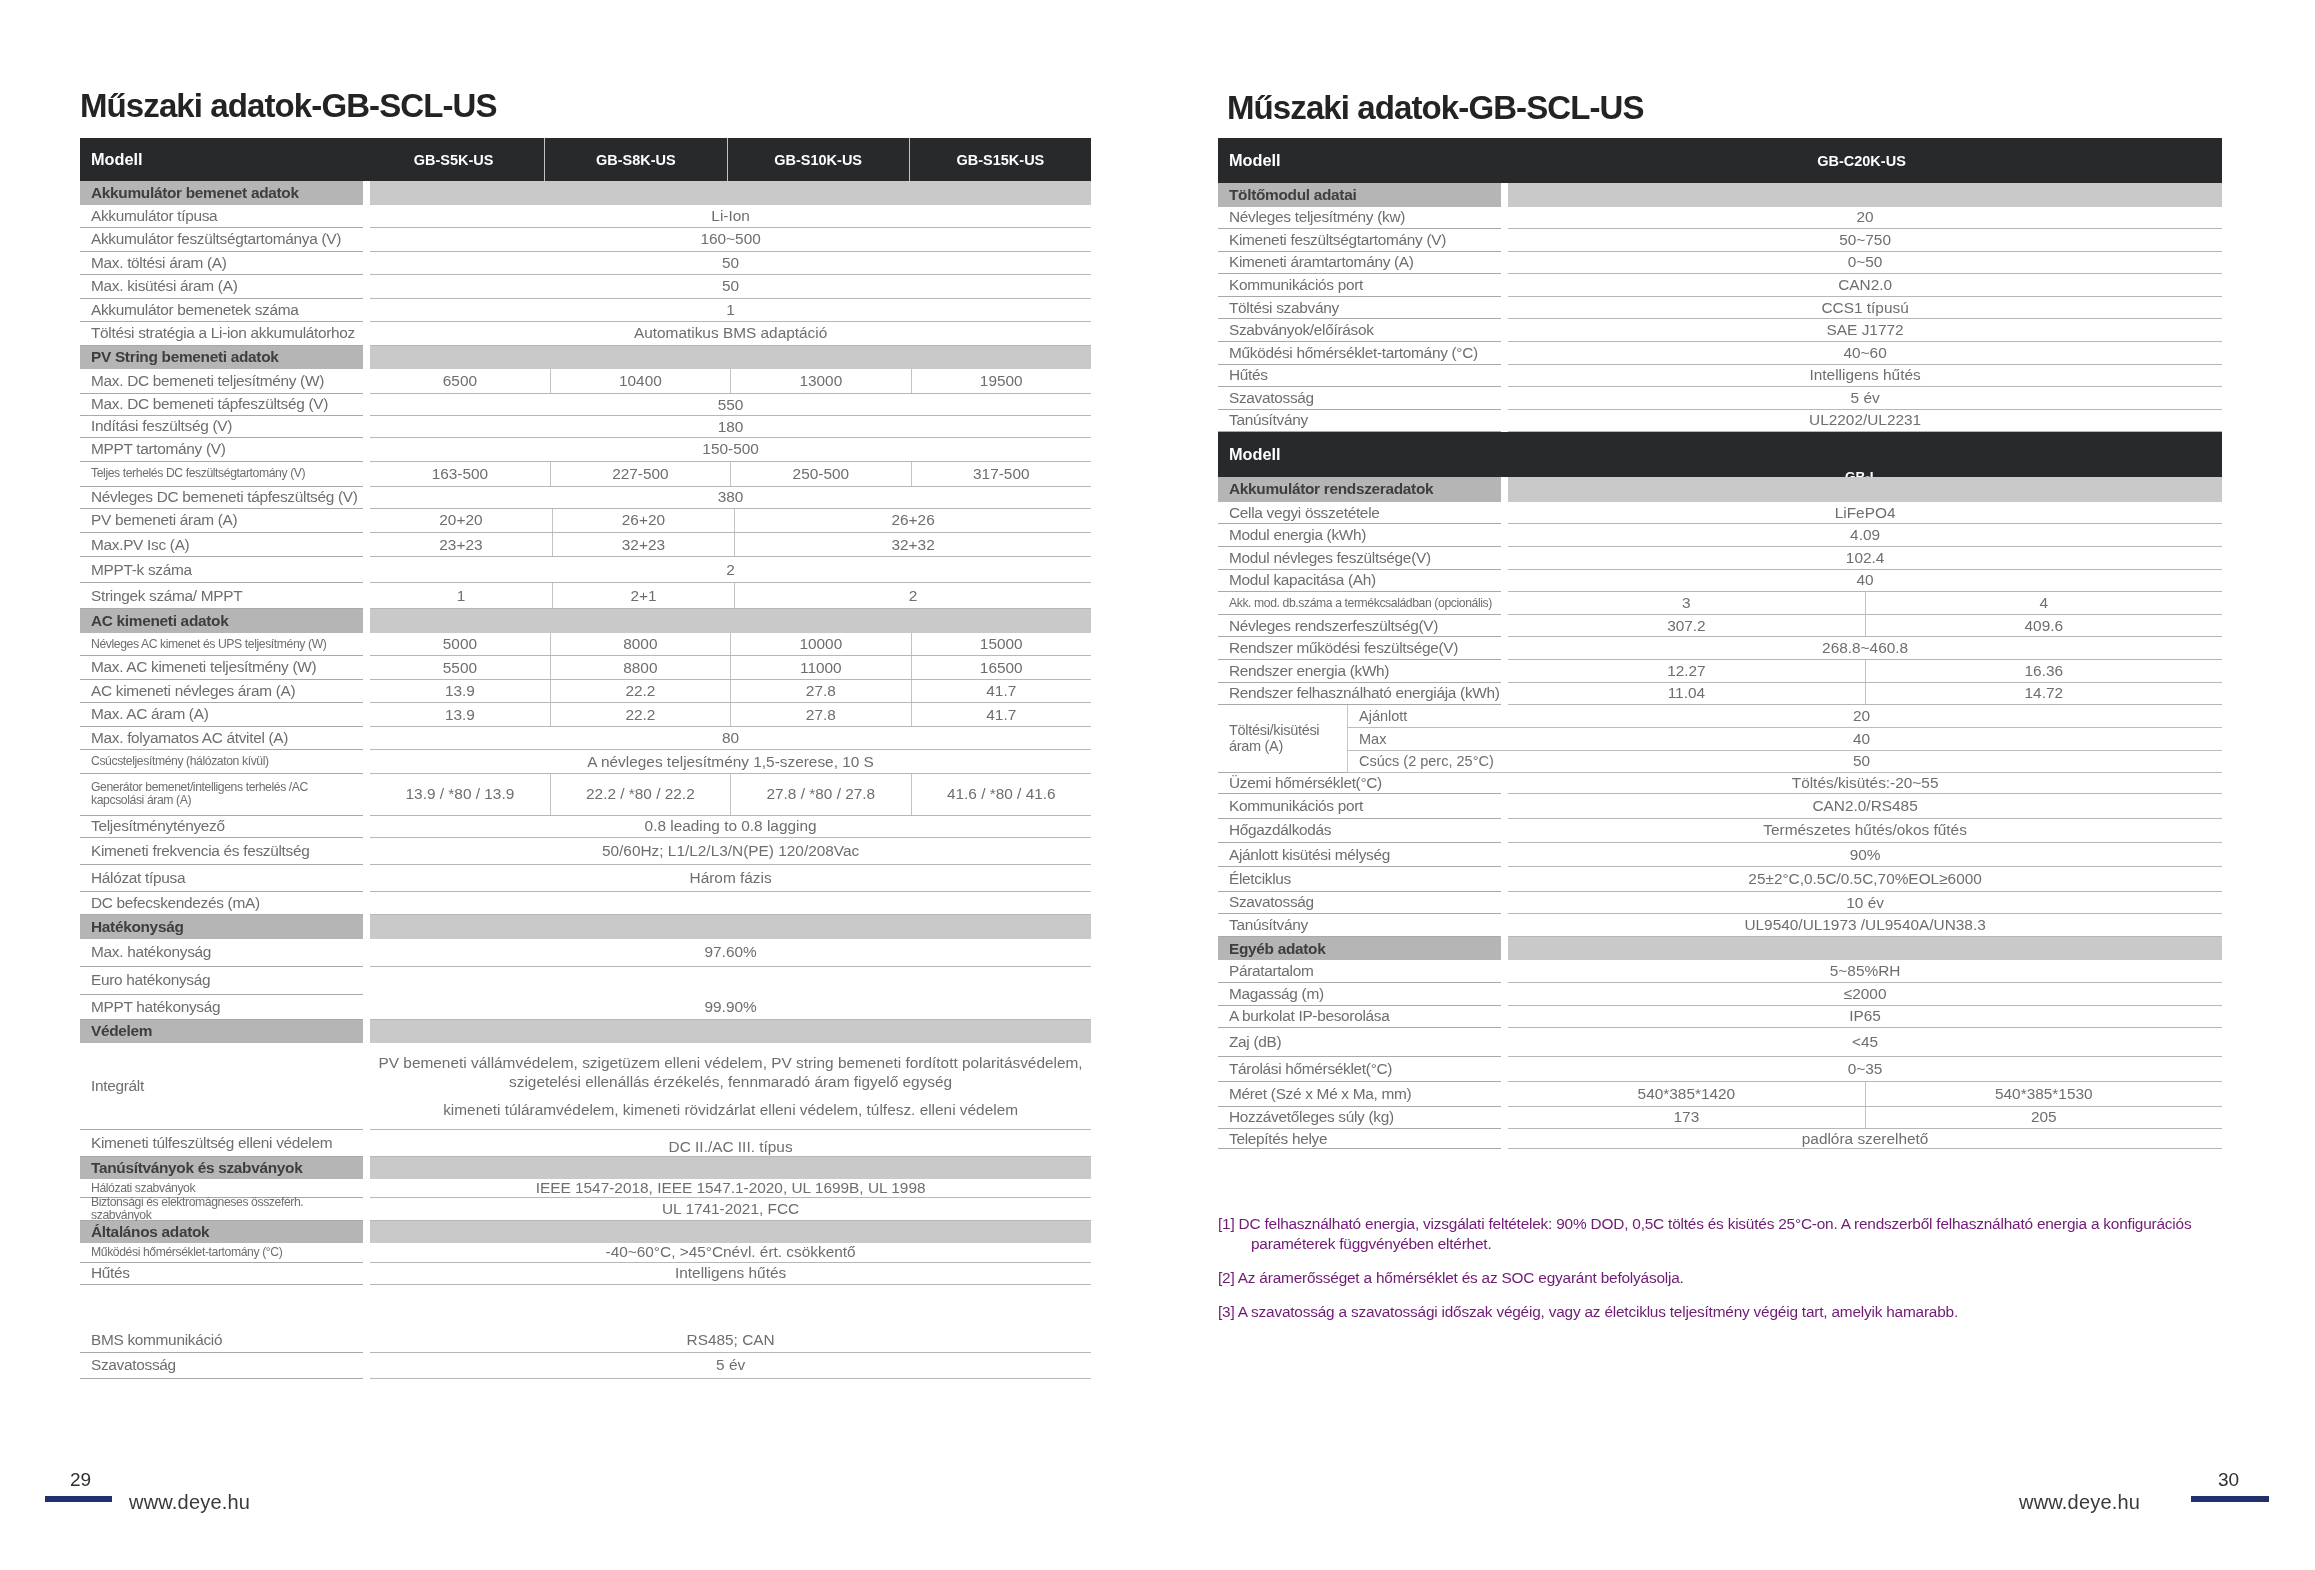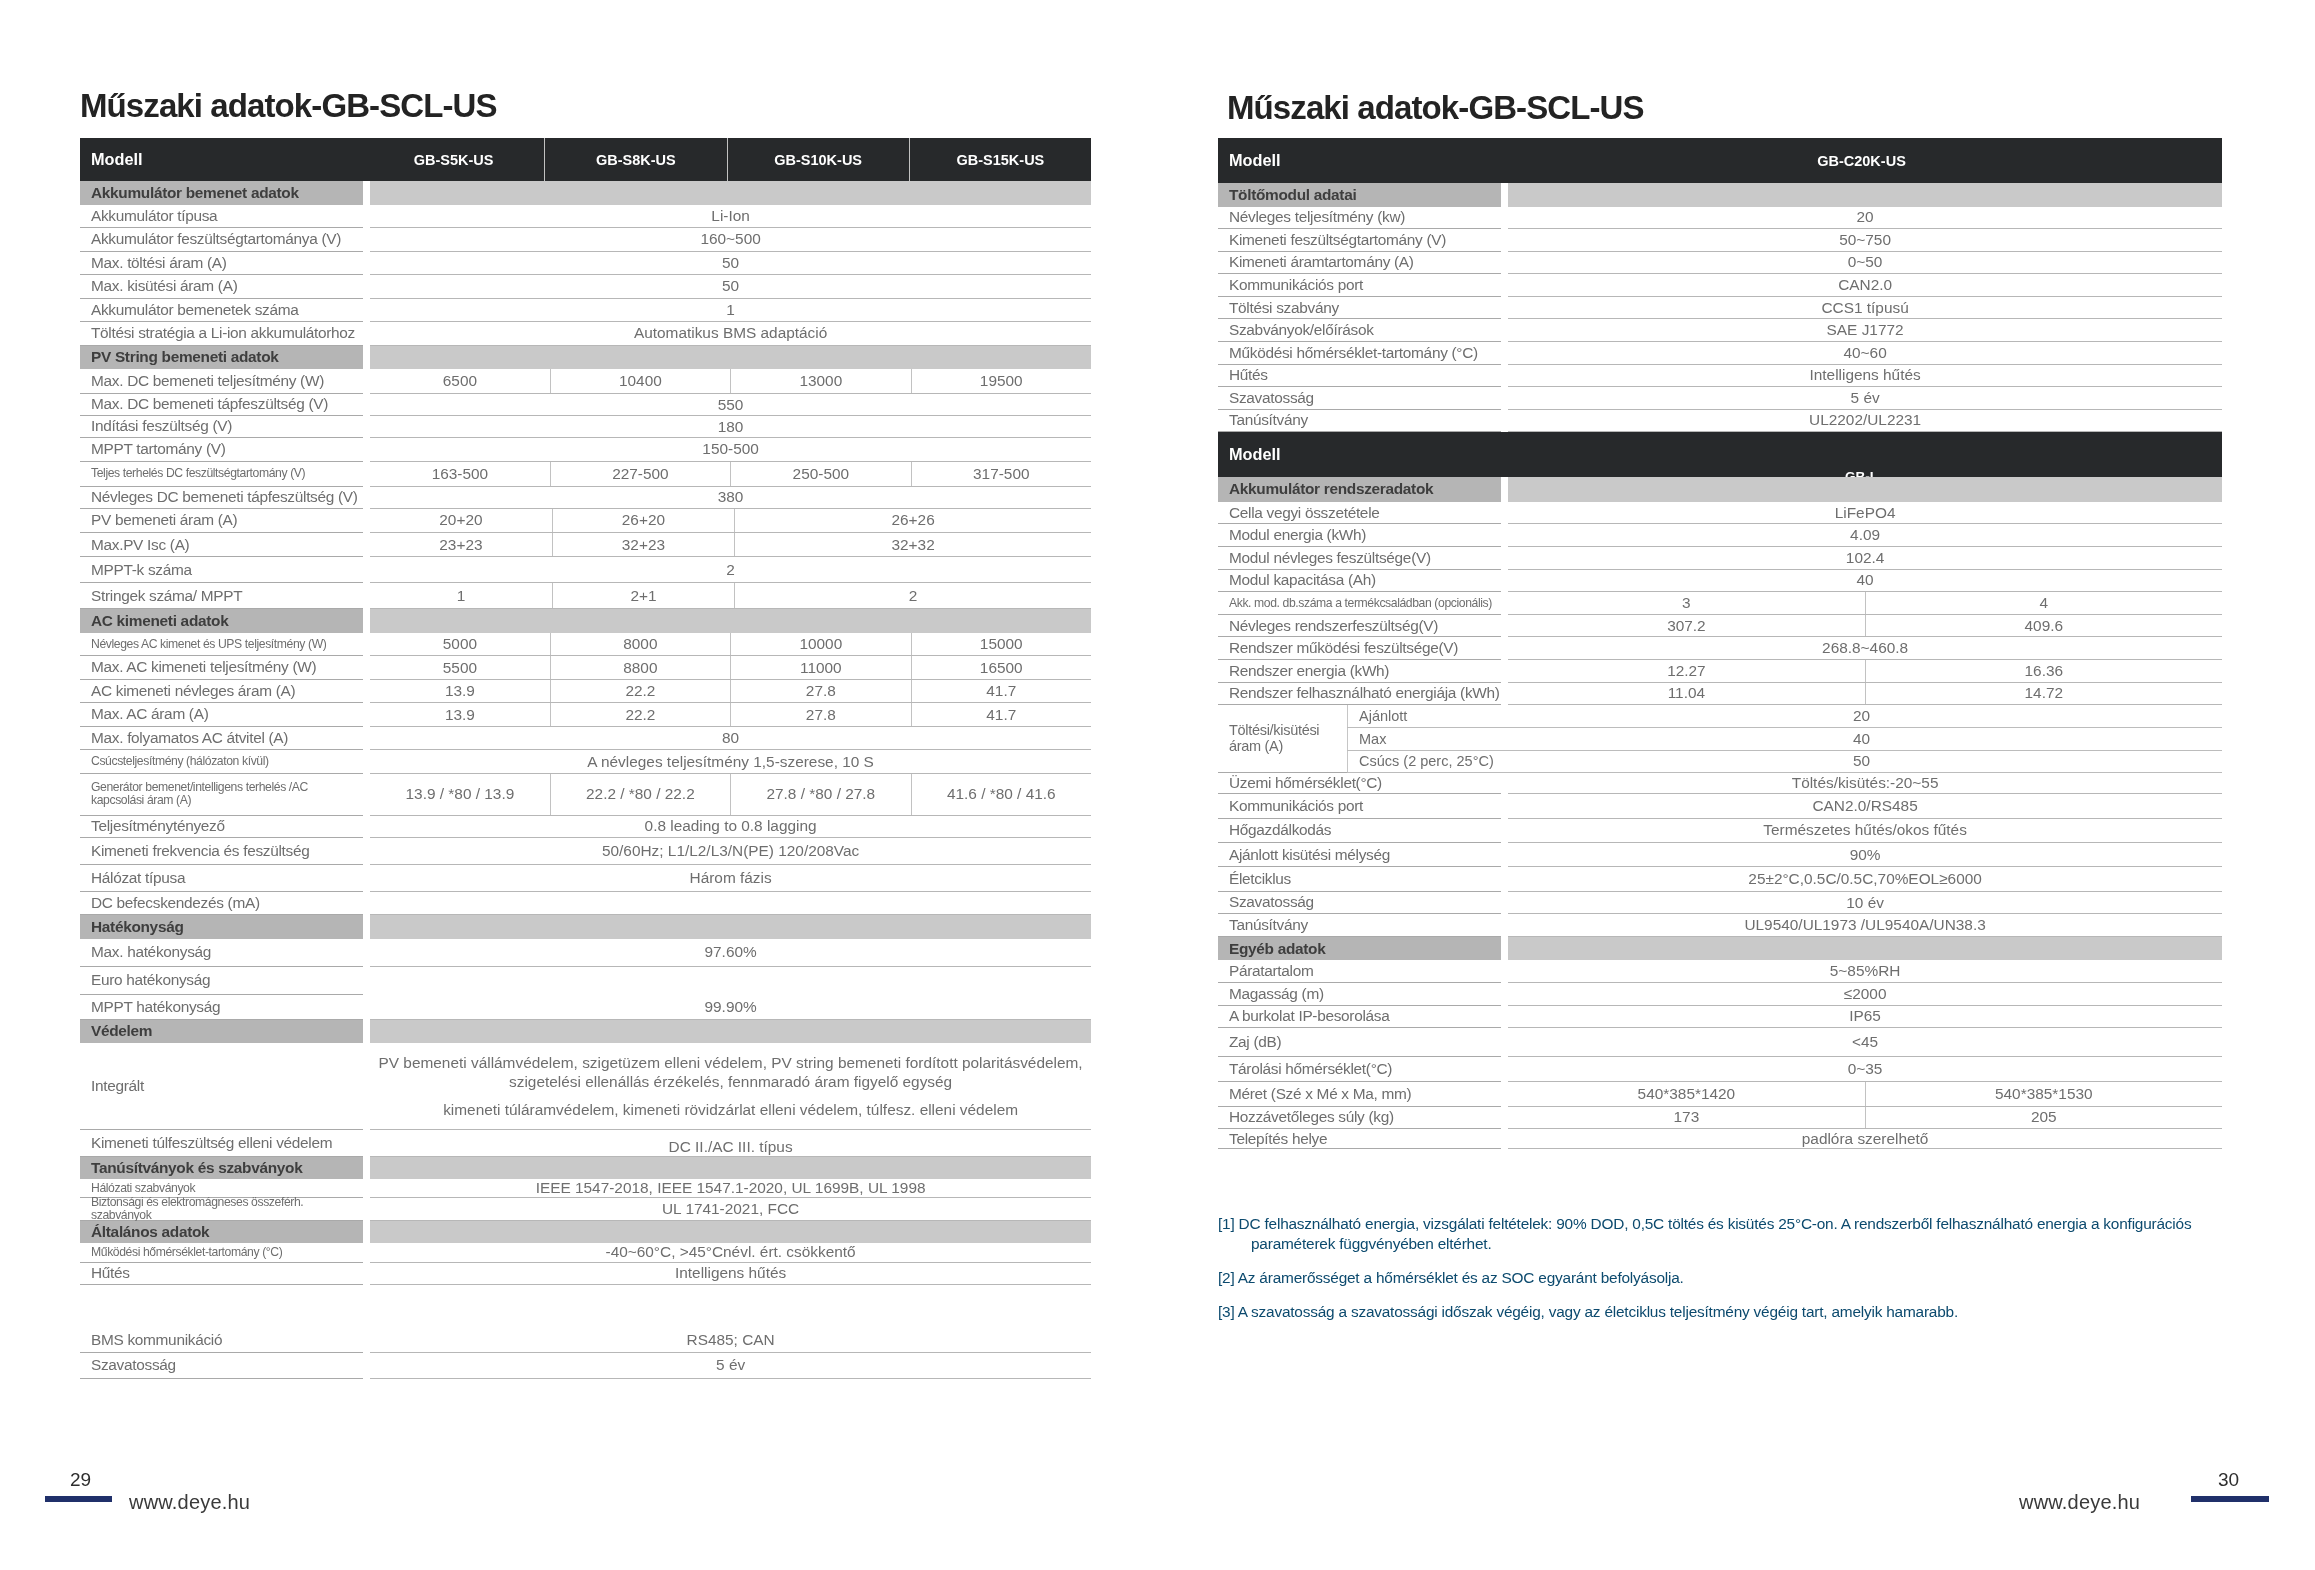--- a/index.html
+++ b/index.html
@@ -55,21 +55,21 @@
   .gsubs{flex:1 1 auto;display:flex;flex-direction:column;}
   .gsub{display:flex;flex:1 1 0;border-bottom:1.4px solid #bcbcbc;box-sizing:border-box;}
   .gsub .slab{
     flex:0 0 154px;width:154px;display:flex;align-items:center;padding-left:11px;
     box-sizing:border-box;font-size:14.5px;border-left:1.4px solid #c6c6c6;color:#6e6e6e;
   }
   .gsub .sval{flex:1 1 auto;display:flex;align-items:center;justify-content:center;font-size:15.4px;color:#6e6e6e;}
 
   
   #footnotes{position:absolute;left:1218px;top:1214px;width:1011px;}
-  .fn{font-size:15.4px;color:#0c4a6e;line-height:1.32;margin-bottom:13.6px;padding-left:33px;text-indent:-33px;letter-spacing:-0.2px;}
+  .fn{font-size:15.4px;color:#701a75;line-height:1.32;margin-bottom:13.6px;padding-left:33px;text-indent:-33px;letter-spacing:-0.2px;}
 
   
   .pnum{position:absolute;font-size:19px;color:#2e2e2e;}
   #pnL{left:70px;top:1469px;}
   #pnR{left:2218px;top:1469px;}
   .bar{position:absolute;height:6.3px;background:#20306a;}
   #barL{left:45px;top:1496px;width:67px;}
   #barR{left:2191px;top:1496px;width:78px;}
   .site{position:absolute;font-size:20px;color:#3a3a3a;letter-spacing:0.2px;}
   #siteL{left:129px;top:1491px;}

